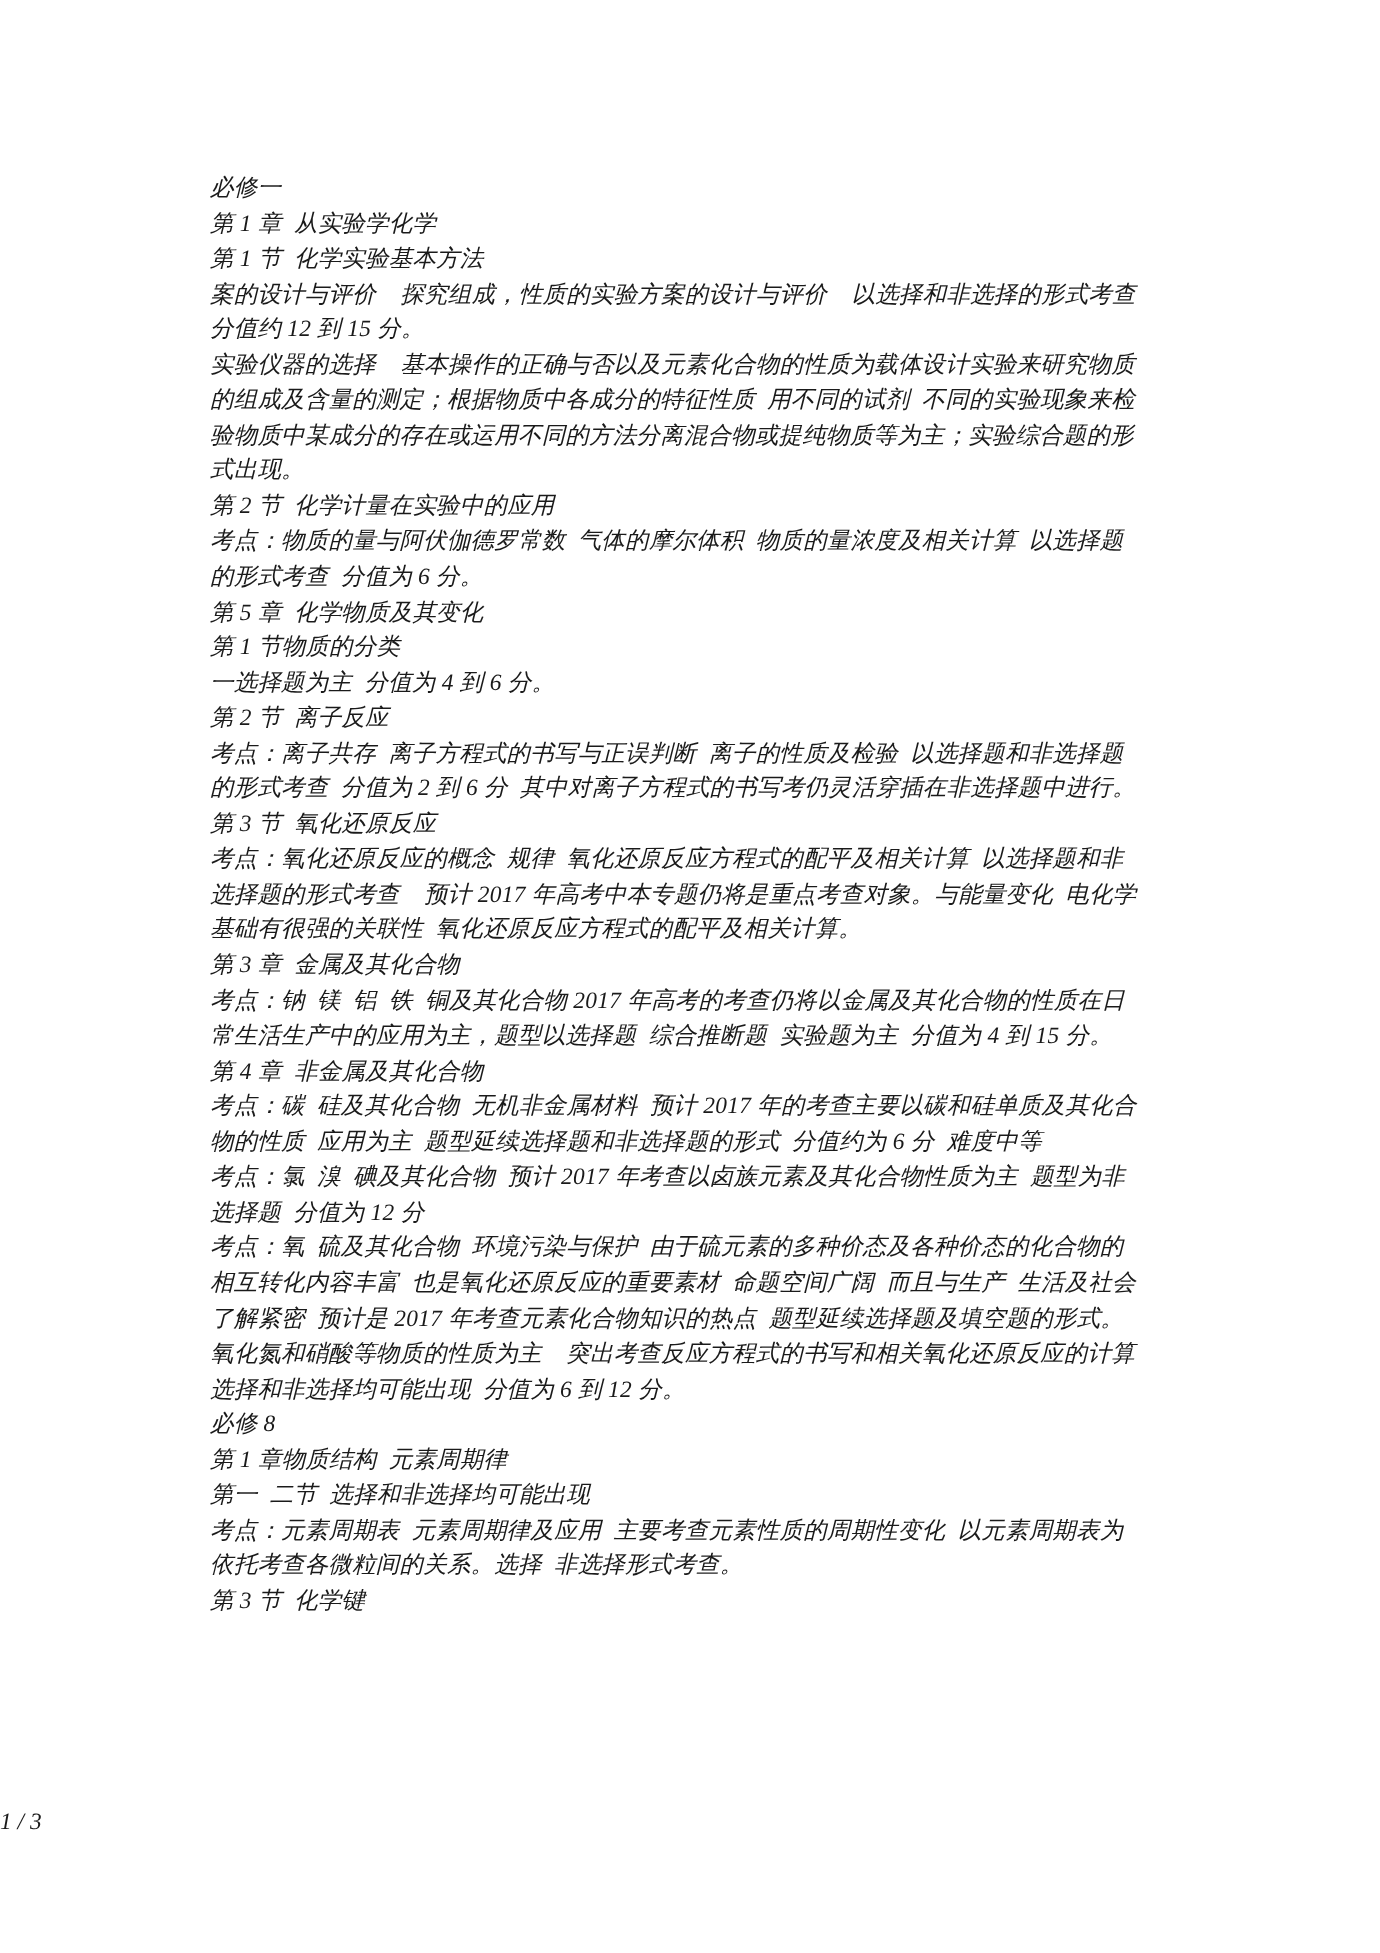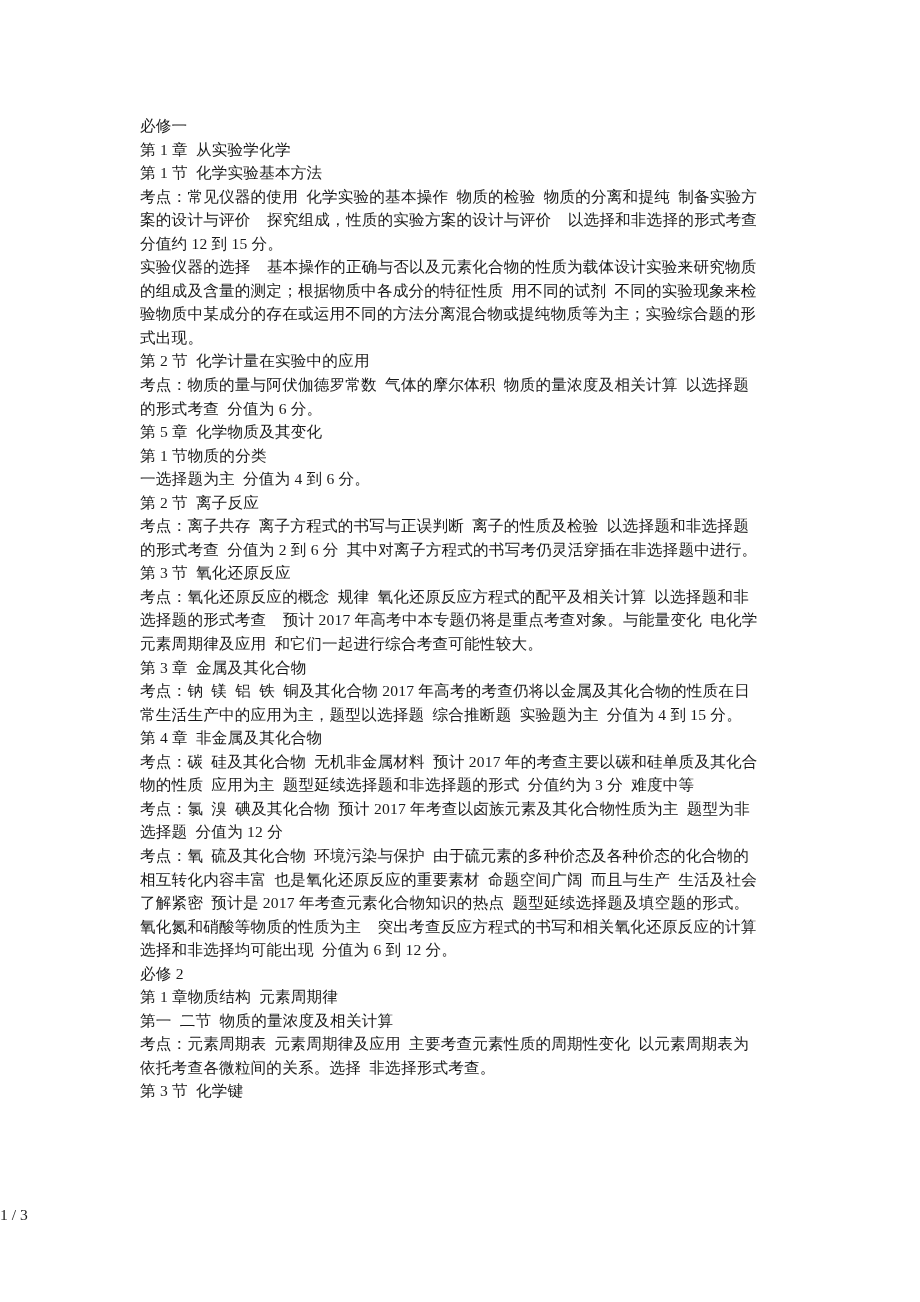--- a/index.html
+++ b/index.html
@@ -15,20 +15,21 @@
       font-family: "Liberation Serif", "DejaVu Serif", serif;
       color: #1a1a1a;
     }
     .page {
       position: absolute;
       left: 0;
       top: 0;
       width: 920px;
       height: 1302px;
       background: #ffffff;
+      font-style: italic;
     }
     .content {
       position: absolute;
       left: 140px;
       top: 114px;
       width: 644px;
       font-size: 15.6px;
       line-height: 23.55px;
       letter-spacing: 0.2px;
     }
@@ -49,55 +50,54 @@
     }
   </style>
 </head>
 <body>
 
 <div class="page">
   <div class="content" id="content">
     <span class="line">必修一</span>
     <span class="line">第 1 章  从实验学化学</span>
     <span class="line">第 1 节  化学实验基本方法</span>
-    <span class="line">考点：常见仪器的使用  化学实验的基本操作  物质的检验  物质的分离和提纯  制备实验方</span>
     <span class="line">案的设计与评价    探究组成，性质的实验方案的设计与评价    以选择和非选择的形式考查</span>
     <span class="line">分值约 12 到 15 分。</span>
     <span class="line">实验仪器的选择    基本操作的正确与否以及元素化合物的性质为载体设计实验来研究物质</span>
     <span class="line">的组成及含量的测定；根据物质中各成分的特征性质  用不同的试剂  不同的实验现象来检</span>
     <span class="line">验物质中某成分的存在或运用不同的方法分离混合物或提纯物质等为主；实验综合题的形</span>
     <span class="line">式出现。</span>
     <span class="line">第 2 节  化学计量在实验中的应用</span>
     <span class="line">考点：物质的量与阿伏伽德罗常数  气体的摩尔体积  物质的量浓度及相关计算  以选择题</span>
     <span class="line">的形式考查  分值为 6 分。</span>
     <span class="line">第 5 章  化学物质及其变化</span>
     <span class="line">第 1 节物质的分类</span>
     <span class="line">一选择题为主  分值为 4 到 6 分。</span>
     <span class="line">第 2 节  离子反应</span>
     <span class="line">考点：离子共存  离子方程式的书写与正误判断  离子的性质及检验  以选择题和非选择题</span>
     <span class="line">的形式考查  分值为 2 到 6 分  其中对离子方程式的书写考仍灵活穿插在非选择题中进行。</span>
     <span class="line">第 3 节  氧化还原反应</span>
     <span class="line">考点：氧化还原反应的概念  规律  氧化还原反应方程式的配平及相关计算  以选择题和非</span>
     <span class="line">选择题的形式考查    预计 2017 年高考中本专题仍将是重点考查对象。与能量变化  电化学</span>
-    <span class="line">元素周期律及应用  和它们一起进行综合考查可能性较大。</span>
+    <span class="line">基础有很强的关联性  氧化还原反应方程式的配平及相关计算。</span>
     <span class="line">第 3 章  金属及其化合物</span>
     <span class="line">考点：钠  镁  铝  铁  铜及其化合物 2017 年高考的考查仍将以金属及其化合物的性质在日</span>
     <span class="line">常生活生产中的应用为主，题型以选择题  综合推断题  实验题为主  分值为 4 到 15 分。</span>
     <span class="line">第 4 章  非金属及其化合物</span>
     <span class="line">考点：碳  硅及其化合物  无机非金属材料  预计 2017 年的考查主要以碳和硅单质及其化合</span>
-    <span class="line">物的性质  应用为主  题型延续选择题和非选择题的形式  分值约为 3 分  难度中等</span>
+    <span class="line">物的性质  应用为主  题型延续选择题和非选择题的形式  分值约为 6 分  难度中等</span>
     <span class="line">考点：氯  溴  碘及其化合物  预计 2017 年考查以卤族元素及其化合物性质为主  题型为非</span>
     <span class="line">选择题  分值为 12 分</span>
     <span class="line">考点：氧  硫及其化合物  环境污染与保护  由于硫元素的多种价态及各种价态的化合物的</span>
     <span class="line">相互转化内容丰富  也是氧化还原反应的重要素材  命题空间广阔  而且与生产  生活及社会</span>
     <span class="line">了解紧密  预计是 2017 年考查元素化合物知识的热点  题型延续选择题及填空题的形式。</span>
     <span class="line">氧化氮和硝酸等物质的性质为主    突出考查反应方程式的书写和相关氧化还原反应的计算</span>
     <span class="line">选择和非选择均可能出现  分值为 6 到 12 分。</span>
-    <span class="line">必修 2</span>
+    <span class="line">必修 8</span>
     <span class="line">第 1 章物质结构  元素周期律</span>
-    <span class="line">第一  二节  物质的量浓度及相关计算</span>
+    <span class="line">第一  二节  选择和非选择均可能出现</span>
     <span class="line">考点：元素周期表  元素周期律及应用  主要考查元素性质的周期性变化  以元素周期表为</span>
     <span class="line">依托考查各微粒间的关系。选择  非选择形式考查。</span>
     <span class="line">第 3 节  化学键</span>
   </div>
 
   <div class="page-number">1 / 3</div>
 </div>
 
 </body></html>

